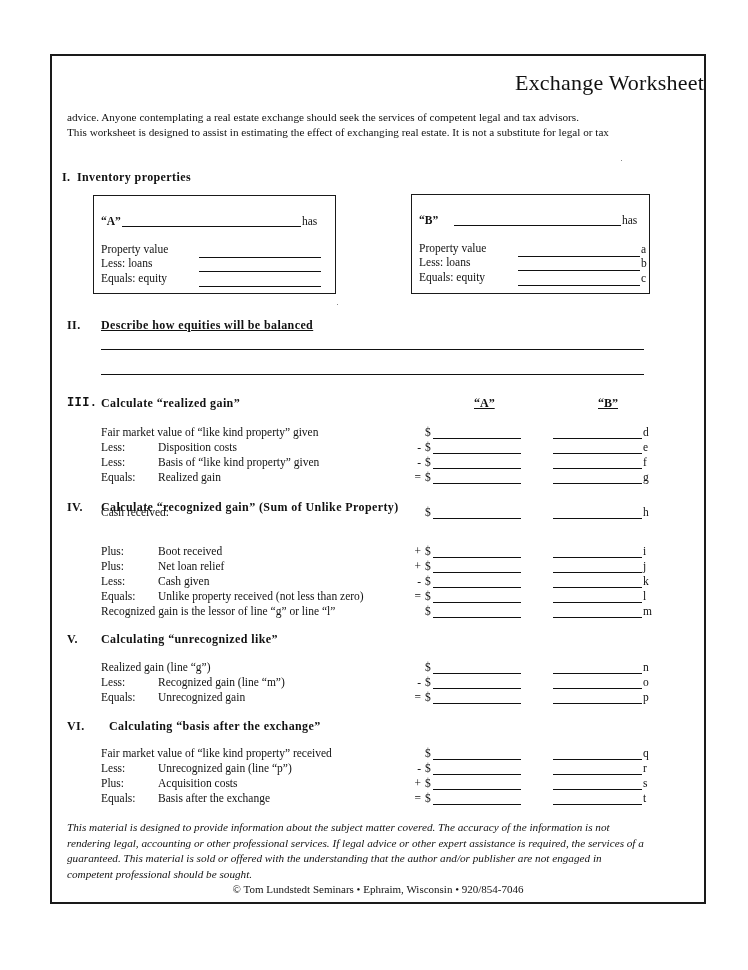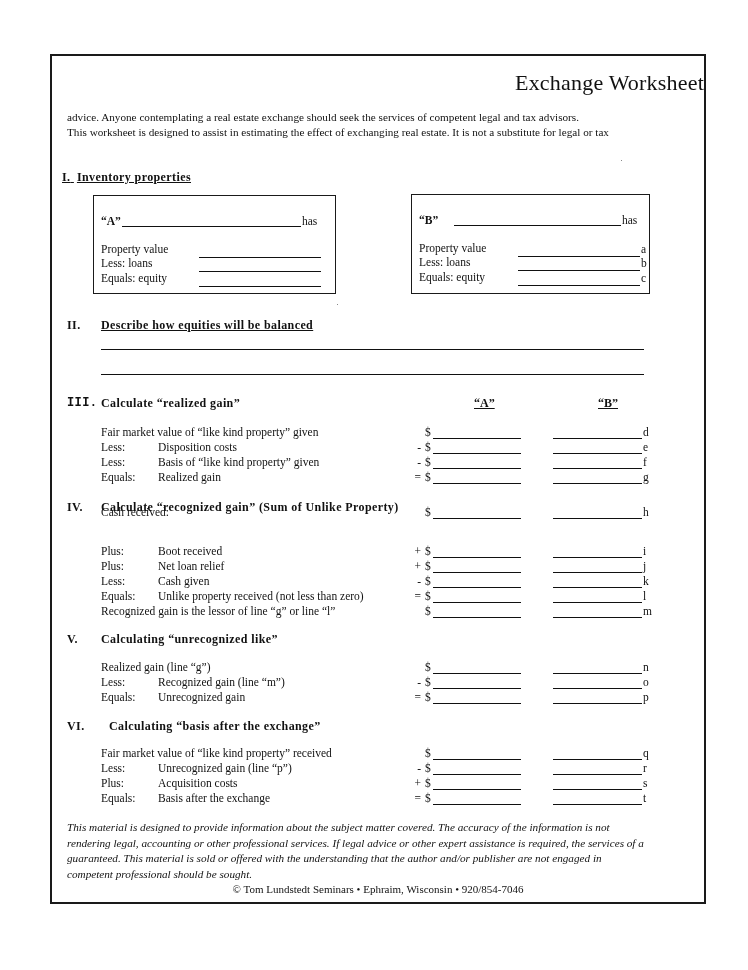--- a/index.html
+++ b/index.html
@@ -14,21 +14,21 @@
   .abs { position: absolute; white-space: nowrap; }
   .title {
     position: absolute; left: 0; right: 0; top: 14px; text-align: right;
     font-size: 22px; font-weight: normal; letter-spacing: 0.2px;
   }
   .intro {
     position: absolute; left: 15px; top: 54px; width: 630px;
     font-size: 11.2px; line-height: 15px;
   }
   .intro div { white-space: nowrap; }
-  .sec-h { font-size: 12px; font-weight: bold; letter-spacing: 0.4px; text-decoration: underline; }
+  .sec-h { font-size: 12px; font-weight: bold; letter-spacing: 0.4px; }
   .sec-num { position: absolute; }
   .sec-txt { position: absolute; }
   .box { position: absolute; border: 1.5px solid #1a1a1a; box-sizing: border-box; }
   .box .hdr { position: absolute; top: 19px; font-size: 11.5px; }
   .box .hdr b { font-weight: bold; }
   .box .hline { position: absolute; border-bottom: 1px solid #111; }
   .box .lbl { position: absolute; font-size: 11.5px; }
   .box .fline { position: absolute; border-bottom: 1px solid #111; height: 0; }
   .box .ltr { position: absolute; font-size: 11.5px; }
   .desc-line { position: absolute; border-bottom: 1.2px solid #111; height: 0; }

